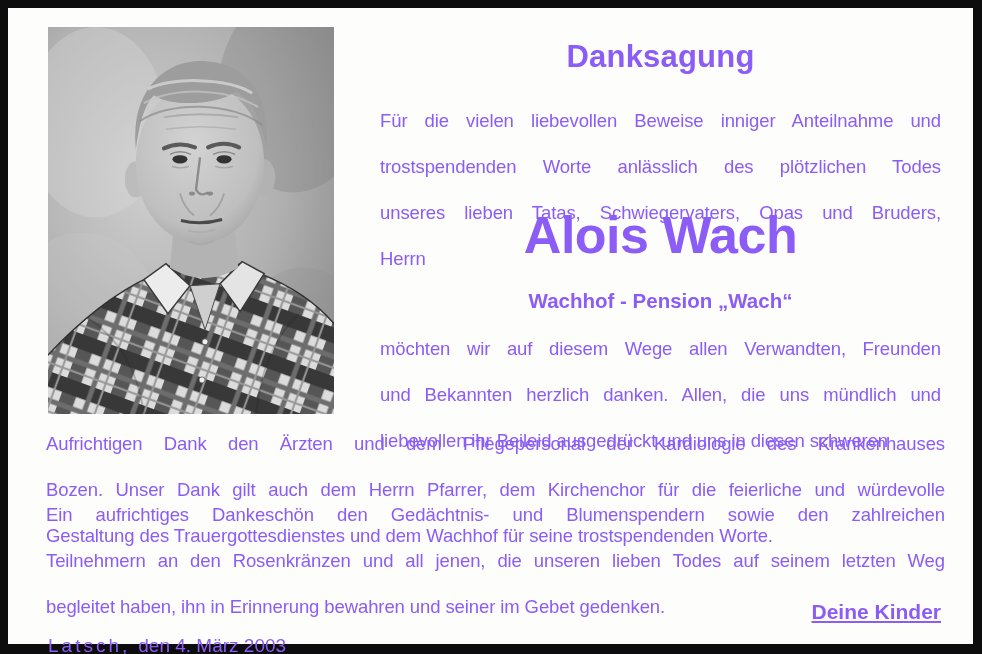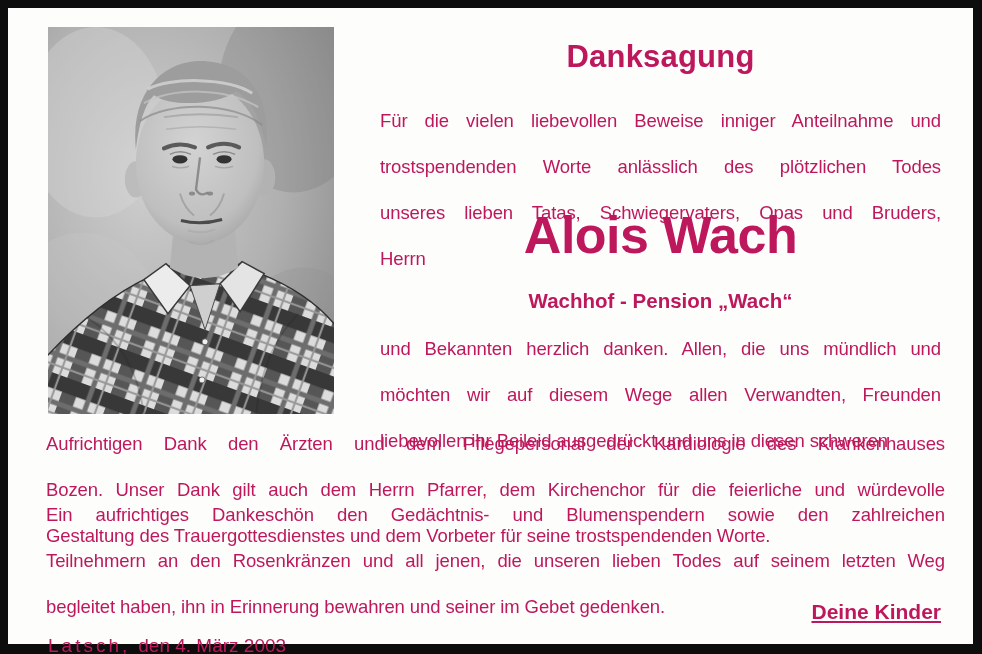--- a/index.html
+++ b/index.html
@@ -7,21 +7,21 @@
     position:relative;
     width:982px;height:654px;
     background:#0d0d0d;
     font-family:"Liberation Sans", sans-serif;
     overflow:hidden;
   }
   .card{
     position:absolute;left:8px;top:8px;
     width:965px;height:636px;
     background:#fdfdfc;
-    color:#be185d;
+    color:#8b5cf6;
   }
   .abs{position:absolute;}
   .photo-frame{
     left:40px;top:19px;width:286px;height:387px;
     overflow:hidden;
   }
   .photo-frame svg{display:block;width:100%;height:100%;}
   .title{
     left:372px;top:30px;width:561px;
     font-size:31px;line-height:38px;font-weight:700;
@@ -154,29 +154,29 @@
         <div class="line">Für die vielen liebevollen Beweise inniger Anteilnahme und</div>
         <div class="line">trostspendenden Worte anlässlich des plötzlichen Todes</div>
         <div class="line">unseres lieben Tatas, Schwiegervaters, Opas und Bruders,</div>
         <div class="line">Herrn</div>
       </div>
 
     <div class="abs deceased-name">Alois Wach</div>
     <div class="abs deceased-sub">Wachhof - Pension „Wach“</div>
 
     <div class="abs para col p-thanks">
+        <div class="line">möchten wir auf diesem Wege allen Verwandten, Freunden</div>
         <div class="line">und Bekannten herzlich danken. Allen, die uns mündlich und</div>
-        <div class="line">möchten wir auf diesem Wege allen Verwandten, Freunden</div>
         <div class="line">liebevollen ihr Beileid ausgedrückt und uns in diesen schweren</div>
       </div>
 
     <div class="abs para full p-hospital">
         <div class="line">Aufrichtigen Dank den Ärzten und dem Pflegepersonal der Kardiologie des Krankenhauses</div>
         <div class="line">Bozen. Unser Dank gilt auch dem Herrn Pfarrer, dem Kirchenchor für die feierliche und würdevolle</div>
-        <div class="line">Gestaltung des Trauergottesdienstes und dem Vorbeter für seine trostspendenden Worte.</div>
+        <div class="line">Gestaltung des Trauergottesdienstes und dem Wachhof für seine trostspendenden Worte.</div>
       </div>
     <div class="abs para full p-special">
         <div class="line">Ein aufrichtiges Dankeschön den Gedächtnis- und Blumenspendern sowie den zahlreichen</div>
         <div class="line">Teilnehmern an den Rosenkränzen und all jenen, die unseren lieben Todes auf seinem letzten Weg</div>
         <div class="line">begleitet haben, ihn in Erinnerung bewahren und seiner im Gebet gedenken.</div>
       </div>
 
     <div class="abs dateline">
       <span class="place">Latsch,</span><span>den 4. März 2003</span>
     </div>

